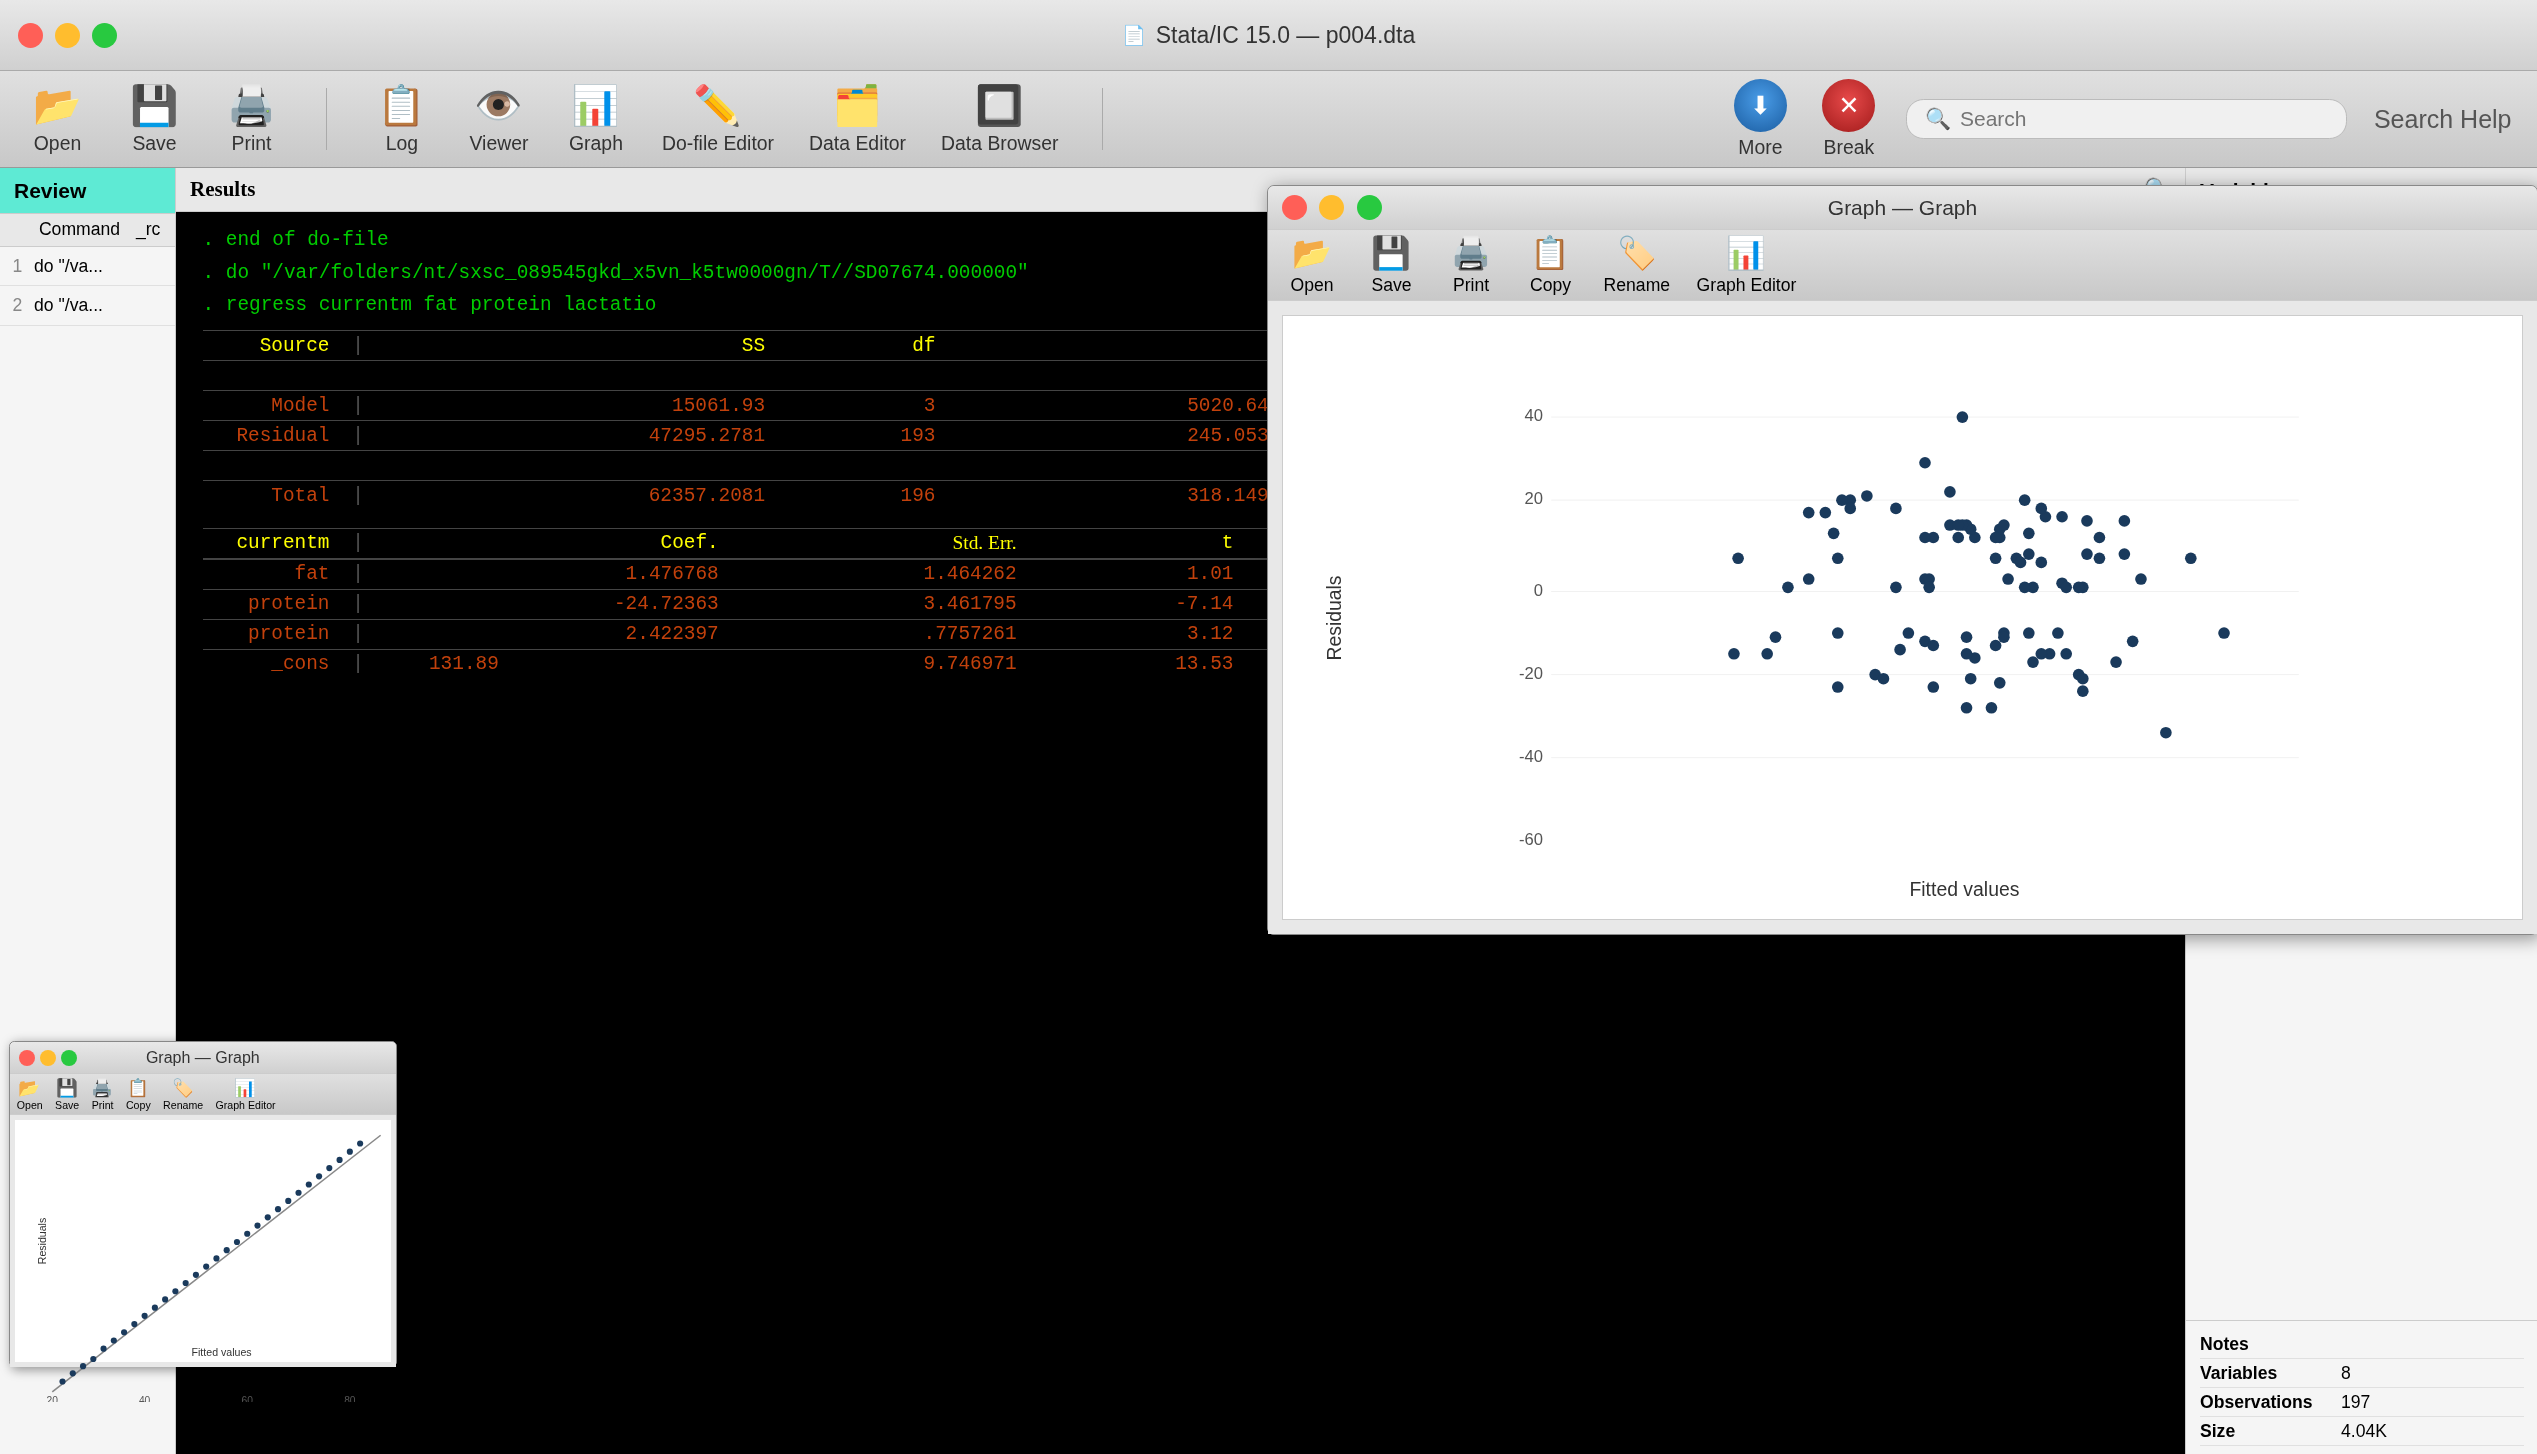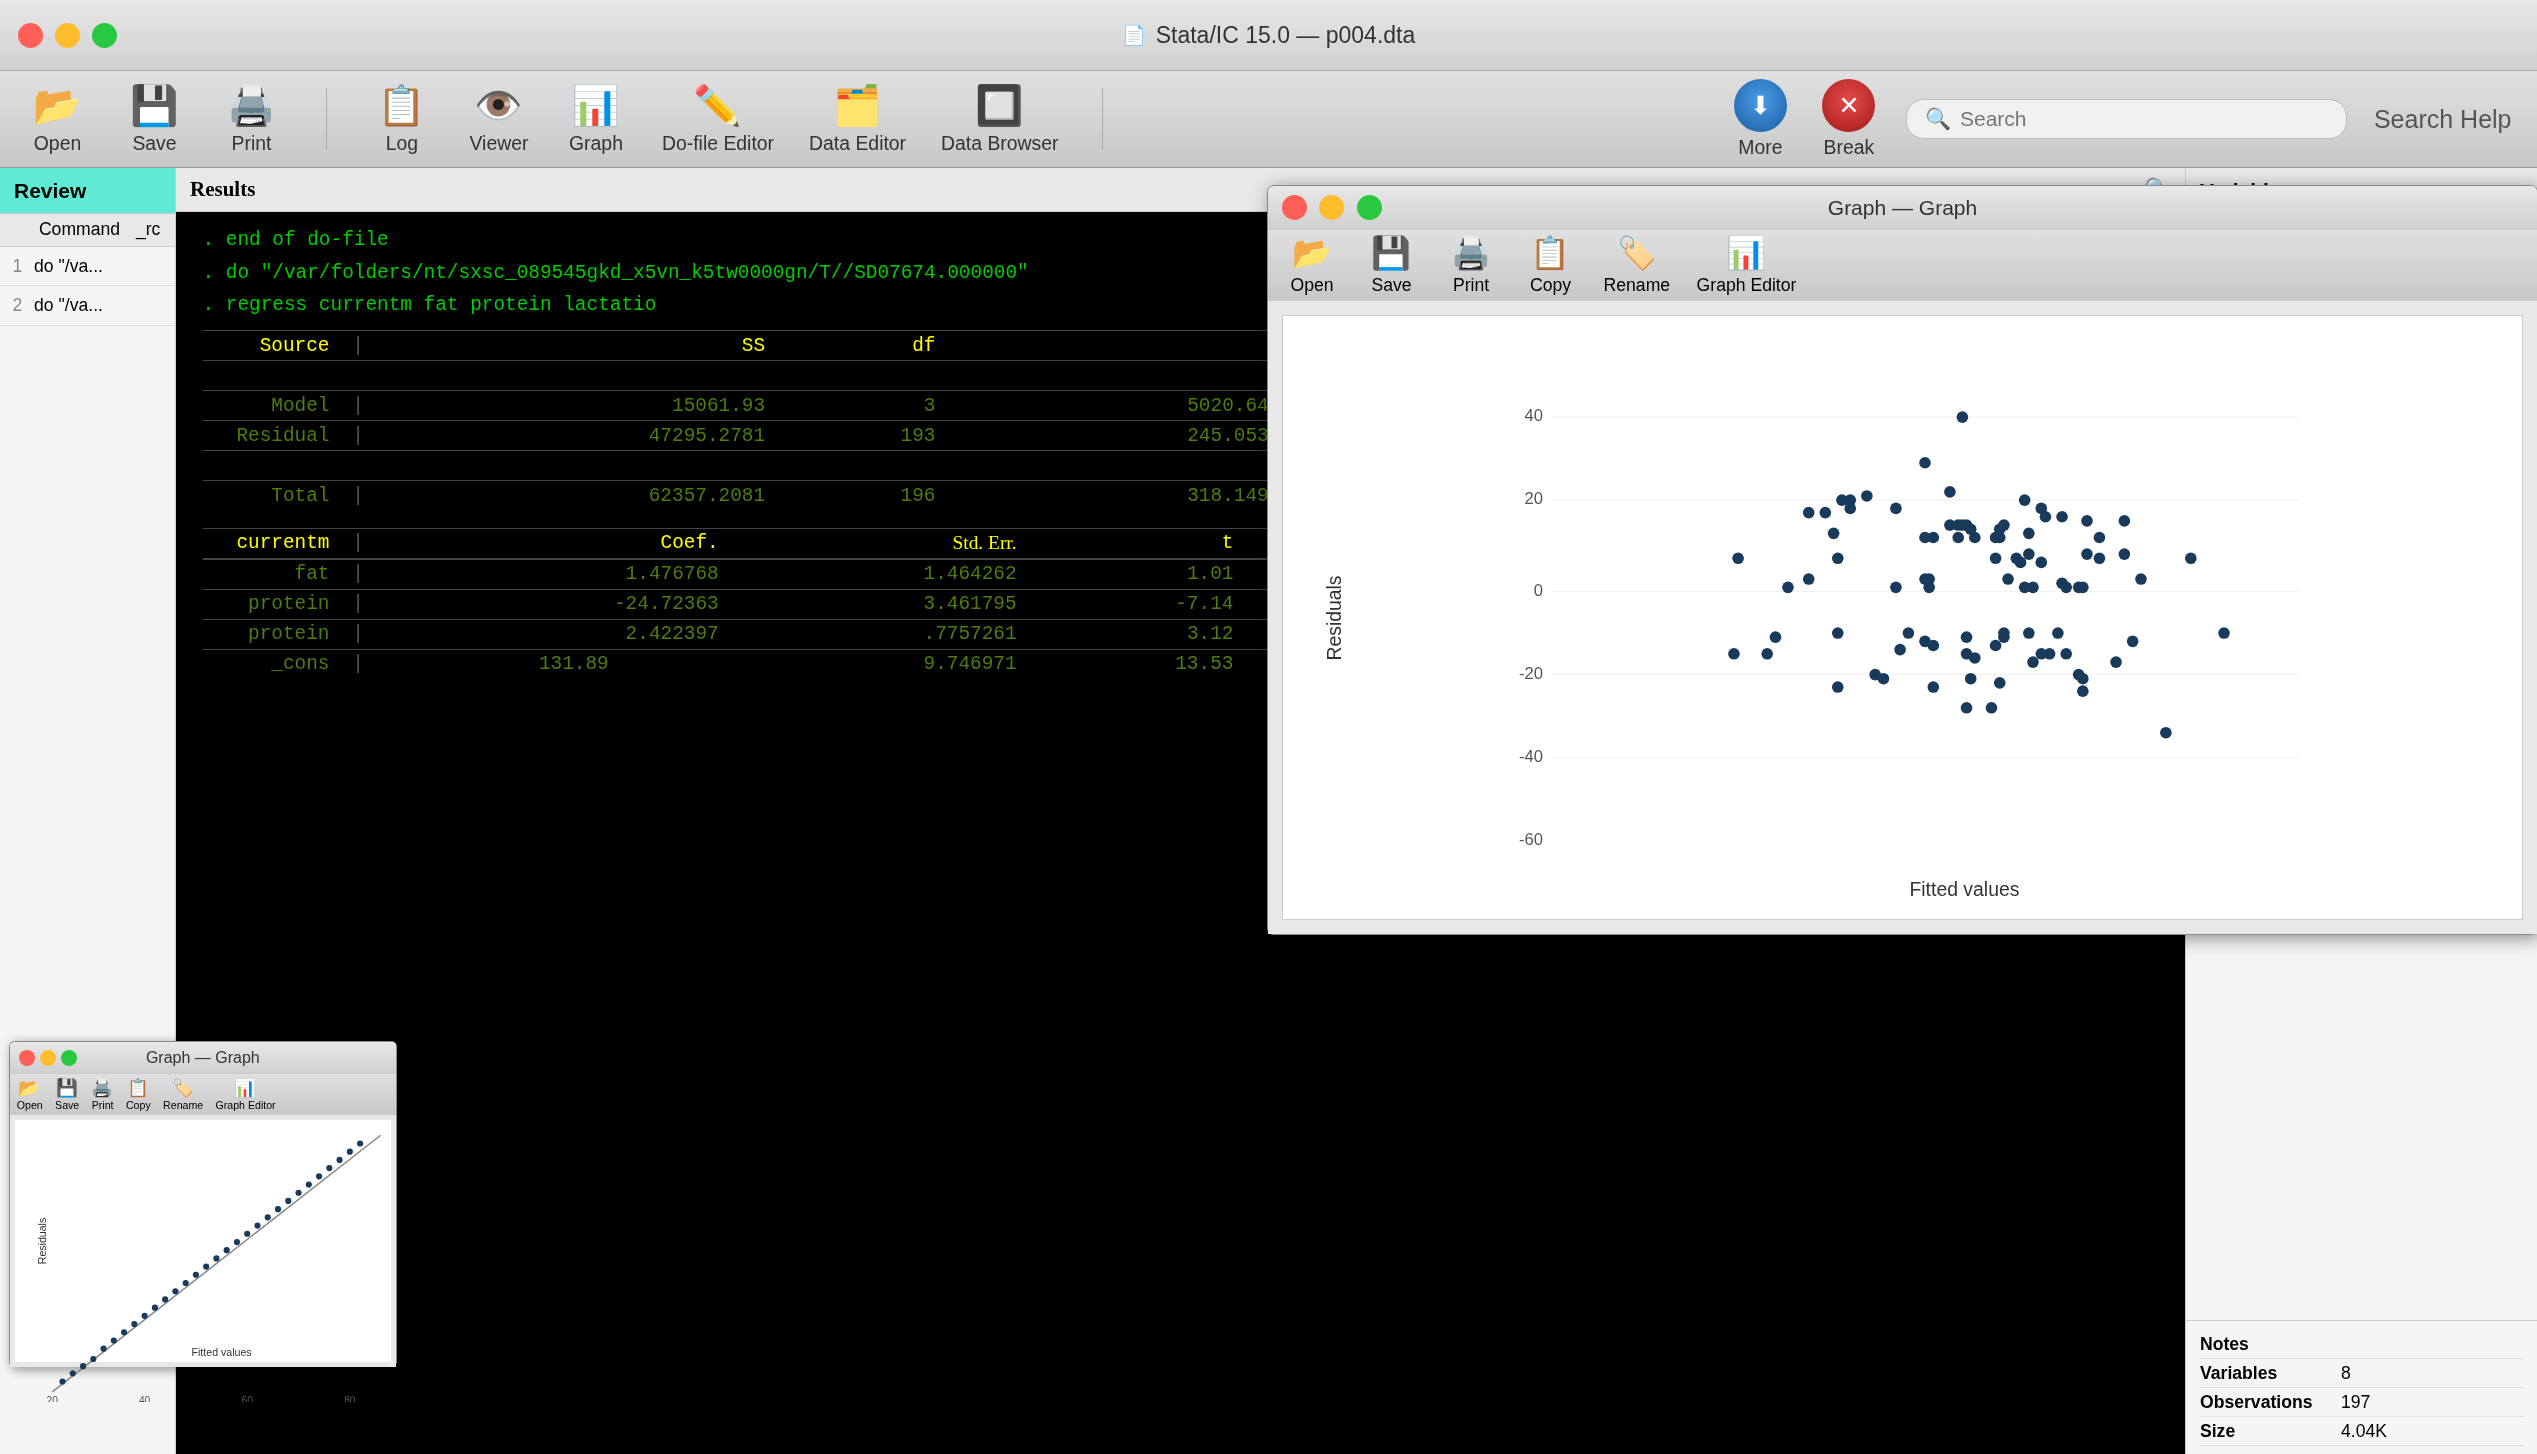--- a/index.html
+++ b/index.html
@@ -55,21 +55,21 @@
     
     .results-panel {
       flex: 1; background: #000; display: flex; flex-direction: column;
       position: relative;
     }
     .results-header { padding: 8.8px 14px; font-size: 21px; font-weight: bold; background: #e8e8e8; border-bottom: 0.9px solid #ccc; display: flex; align-items: center; gap: 8.8px; font-family: Liberation Serif, serif; }
     .results-content { flex: 1; padding: 17.6px 26.5px; font-family: 'Courier New', monospace; font-size: 19.4px; color: #00ff00; overflow: auto; }
     .result-table { border-collapse: collapse; margin: 8.8px 0; }
     .result-table td { padding: 3.5px 14px; font-size: 19.4px; border-top: 0.9px solid #444; }
     .col-header { color: #ffff00; }
-    .val-green { color: #4d7c0f; }
+    .val-green { color: #c2410c; }
 
     
     .variables-panel {
       width: 353px; background: #f5f5f5; border-left: 0.9px solid #ccc;
       display: flex; flex-direction: column;
     }
     .var-header { padding: 10.6px 14px; font-size: 21px; font-weight: bold; background: #e8e8e8; border-bottom: 0.9px solid #ccc; }
     .var-table { width: 100%; border-collapse: collapse; }
     .var-table th { padding: 7px 14px; text-align: left; font-size: 17.6px; font-weight: bold; background: #e8e8e8; border-bottom: 0.9px solid #ccc; }
     .var-table td { padding: 7px 14px; font-size: 17.6px; border-bottom: 0.9px solid #e8e8e8; }
@@ -316,21 +316,21 @@
           <td style="color:#555; padding:1.8px 8.8px;">|</td>
           <td class="val-green" style="text-align:right; padding:3.5px 17.6px;">2.422397</td>
           <td class="val-green" style="text-align:right; padding:3.5px 17.6px;">.7757261</td>
           <td class="val-green" style="text-align:right; padding:3.5px 17.6px;">3.12</td>
           <td class="val-green" style="text-align:right; padding:3.5px 17.6px;">0.002</td>
           <td class="val-green" style="text-align:right; padding:3.5px 26.5px;">.892408 &nbsp;&nbsp; 3.952386</td>
         </tr>
         <tr>
           <td class="val-green" style="text-align:right;">_cons</td>
           <td style="color:#555; padding:1.8px 8.8px;">|</td>
-          <td class="val-green" style="text-align:center; padding:3.5px 17.6px;">131.89</td>
+          <td class="val-green" style="text-align:left; padding:3.5px 17.6px;">131.89</td>
           <td class="val-green" style="text-align:right; padding:3.5px 17.6px;">9.746971</td>
           <td class="val-green" style="text-align:right; padding:3.5px 17.6px;">13.53</td>
           <td class="val-green" style="text-align:right; padding:3.5px 17.6px;">0.000</td>
           <td class="val-green" style="text-align:right; padding:3.5px 26.5px;">112.6657 &nbsp;&nbsp; 151.1142</td>
         </tr>
       </tbody>
         </table>
     </div>
   </div>
 

